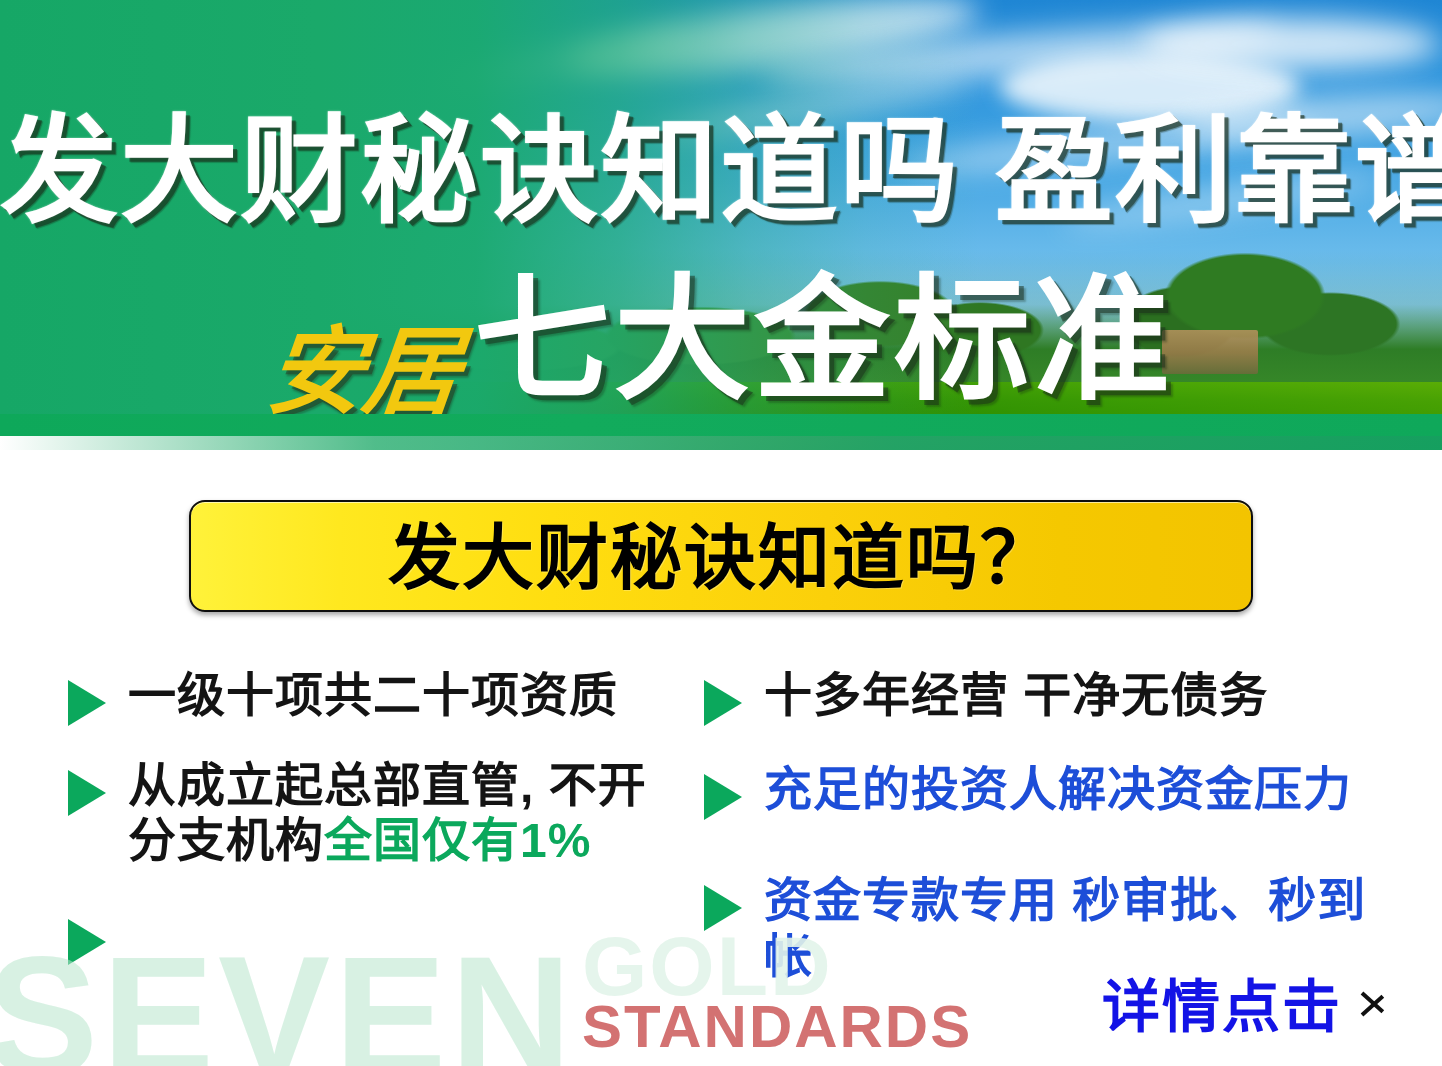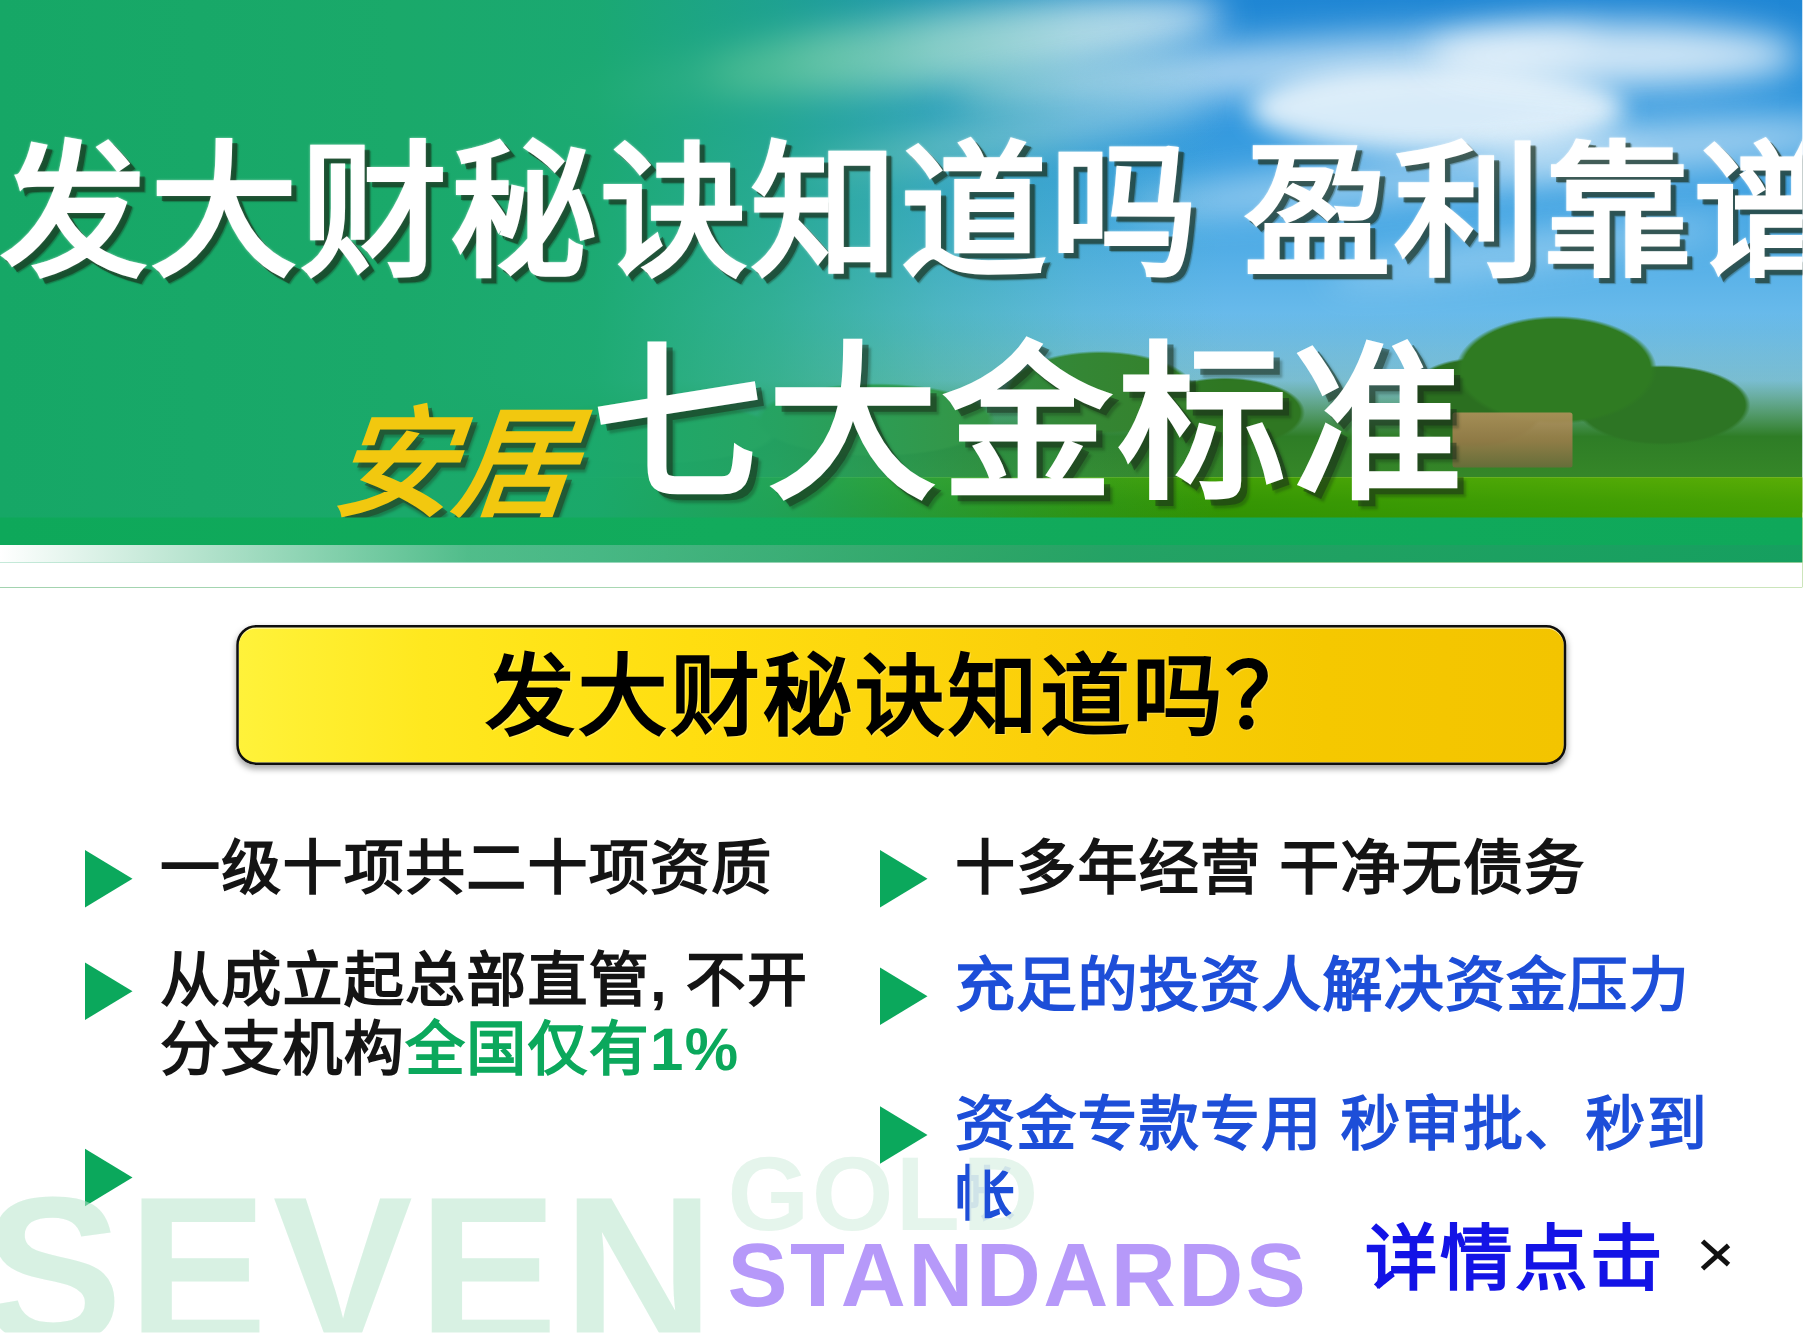--- a/index.html
+++ b/index.html
@@ -208,28 +208,28 @@
   }
   .wm-sub{
     position:absolute;left:582px;bottom:12px;
     line-height:.92;white-space:nowrap;pointer-events:none;
   }
   .wm-gold{
     font-size:84px;font-weight:700;color:#e3f4ea;opacity:.9;letter-spacing:2px;
     display:block;
   }
   .wm-std{
-    font-size:72px;font-weight:700;color:#8b5cf6;opacity:.62;letter-spacing:2px;
+    font-size:60px;font-weight:700;color:#b91c1c;opacity:.62;letter-spacing:2px;
     display:block;margin-top:-6px;
   }
 
   
   .detail{
     position:absolute;right:56px;bottom:22px;
-    display:flex;align-items:center;gap:28px;
+    display:flex;align-items:center;gap:18px;
     cursor:pointer;
   }
   .detail-text{
     font-size:58px;font-weight:700;color:#1313e6;letter-spacing:2px;
   }
   .chev{
     width:26px;height:46px;position:relative;
   }
   .chev:before,.chev:after{
     content:"";position:absolute;left:2px;width:28px;height:4px;background:#111;

